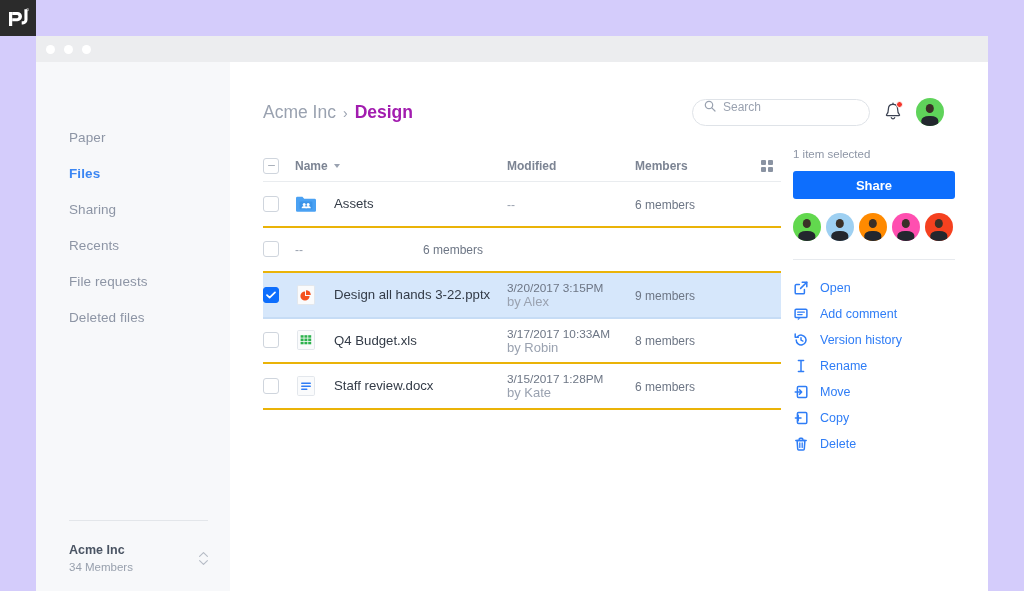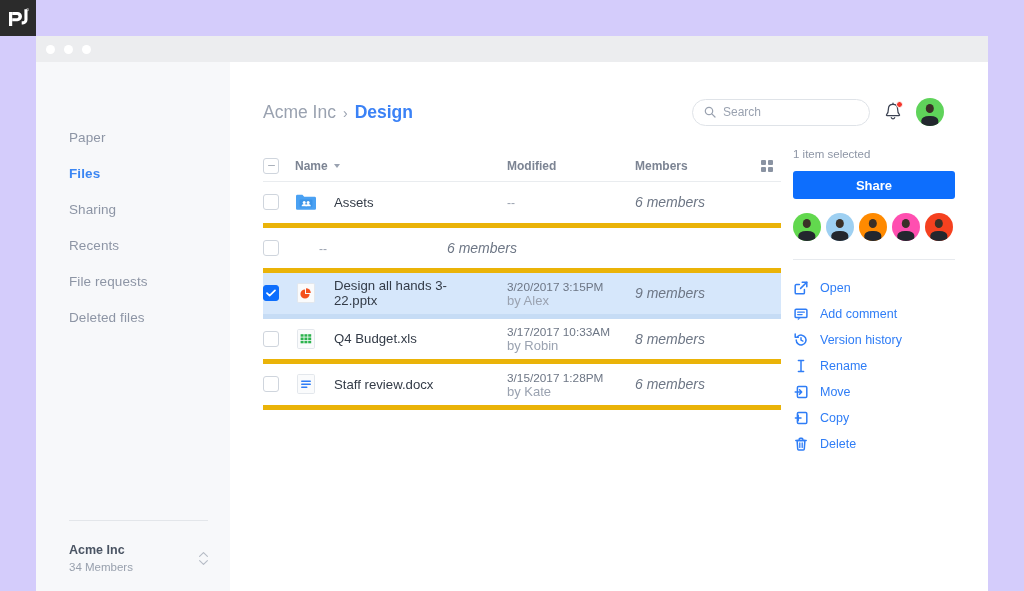--- a/index.html
+++ b/index.html
@@ -60,26 +60,26 @@
   
   .main { flex: 1; background: #fff; position: relative; padding: 0 0 0 33px; }
 
   .topbar {
     display: flex; align-items: center; justify-content: space-between;
     padding-top: 36px; padding-right: 44px;
   }
   .breadcrumb { font-size: 17.5px; display: flex; align-items: baseline; gap: 7px; }
   .crumb-parent { color: #9aa2b0; font-weight: 400; }
   .crumb-sep { color: #9aa2b0; font-size: 14px; }
-  .crumb-current { color: #3b82f6; font-weight: 700; }
+  .crumb-current { color: #a21caf; font-weight: 700; }
 
   .topright { display: flex; align-items: center; gap: 14px; }
   .search {
     width: 178px; height: 27px; border: 1px solid #dfe3e8; border-radius: 14px;
-    display: flex; align-items: center; gap: 7px; padding: 0 11px; background: #fff;
+    display: flex; align-items: flex-start; gap: 7px; padding: 0 11px; background: #fff;
   }
   .search input {
     border: 0; outline: 0; font-size: 12px; color: #8e96a3;
     font-family: "Liberation Sans", sans-serif; width: 130px; background: transparent;
   }
   .search input::placeholder { color: #9aa2b0; }
 
   .bell { position: relative; width: 18px; height: 20px; color: #3b4252; }
   .bell-dot {
     position: absolute; right: -1px; top: -1px;
@@ -102,51 +102,51 @@
   .content { display: flex; padding-right: 22px; }
   .table-wrap { flex: 1; padding-top: 24px; }
 
   .thead {
     display: flex; align-items: center; height: 32px;
     border-bottom: 1px solid #e9ecef; padding-right: 8px; justify-content: space-between;
   }
   .th { font-size: 12px; color: #7c8493; font-weight: 600; }
   .col-check { width: 32px; display: flex; align-items: center; }
   .col-name { flex: 1; display: flex; align-items: center; gap: 4px; }
-  .col-mod { width: 128px; margin-left: 24px; }
+  .col-mod { width: 128px; }
   .col-mem { width: 112px; }
   .col-view { width: 26px; display: flex; justify-content: flex-end; }
   .caret-down {
     width: 0; height: 0; border-left: 3.5px solid transparent;
     border-right: 3.5px solid transparent; border-top: 4px solid #9aa2b0;
     margin-left: 2px; margin-bottom: -1px;
   }
 
   .cb {
     width: 16px; height: 16px; border-radius: 3px; border: 1px solid #cfd5dd;
     background: #fff; display: flex; align-items: center; justify-content: center;
   }
   .cb.indet::after {
     content: ""; width: 7px; height: 1.5px; background: #aab1bb; border-radius: 1px;
   }
   .cb.checked { background: #0d6efd; border-color: #0d6efd; }
   .cb.checked svg { display: block; }
 
   .row {
     display: flex; align-items: center; height: 45.5px;
-    border-bottom: 5px solid #eab308; padding-right: 8px;
+    border-bottom: 2px solid #eab308; padding-right: 8px;
   }
   .row.selected { background: #d6e7fb; border-bottom-color: #c6dcf5; }
   .file-icon { width: 22px; height: 22px; margin-right: 13px; flex: none; position: relative; }
   .fname { font-size: 13.2px; color: #333b47; }
   .mod-main { font-size: 11.8px; color: #6b7policy; }
   .mod-main { font-size: 11.8px; color: #6d7685; line-height: 14px; }
   .mod-sub { font-size: 13px; color: #9aa2b0; line-height: 13px; }
   .mod-dash { font-size: 12px; color: #9aa2b0; }
-  .members { font-size: 14px; color: #6d7685; font-style: italic; }
+  .members { font-size: 12px; color: #6d7685; }
 
   
   .rpanel { width: 185px; flex: none; padding-top: 22px; padding-left: 12px; }
   .sel-count { font-size: 11.5px; color: #8d95a5; margin-bottom: 11px; }
   .share-btn {
     width: 162px; height: 28px; background: #0d6efd; color: #fff;
     border: 0; border-radius: 3px; font-size: 13px; font-weight: 700;
     font-family: "Liberation Sans", sans-serif; cursor: pointer;
     display: flex; align-items: center; justify-content: center;
   }

